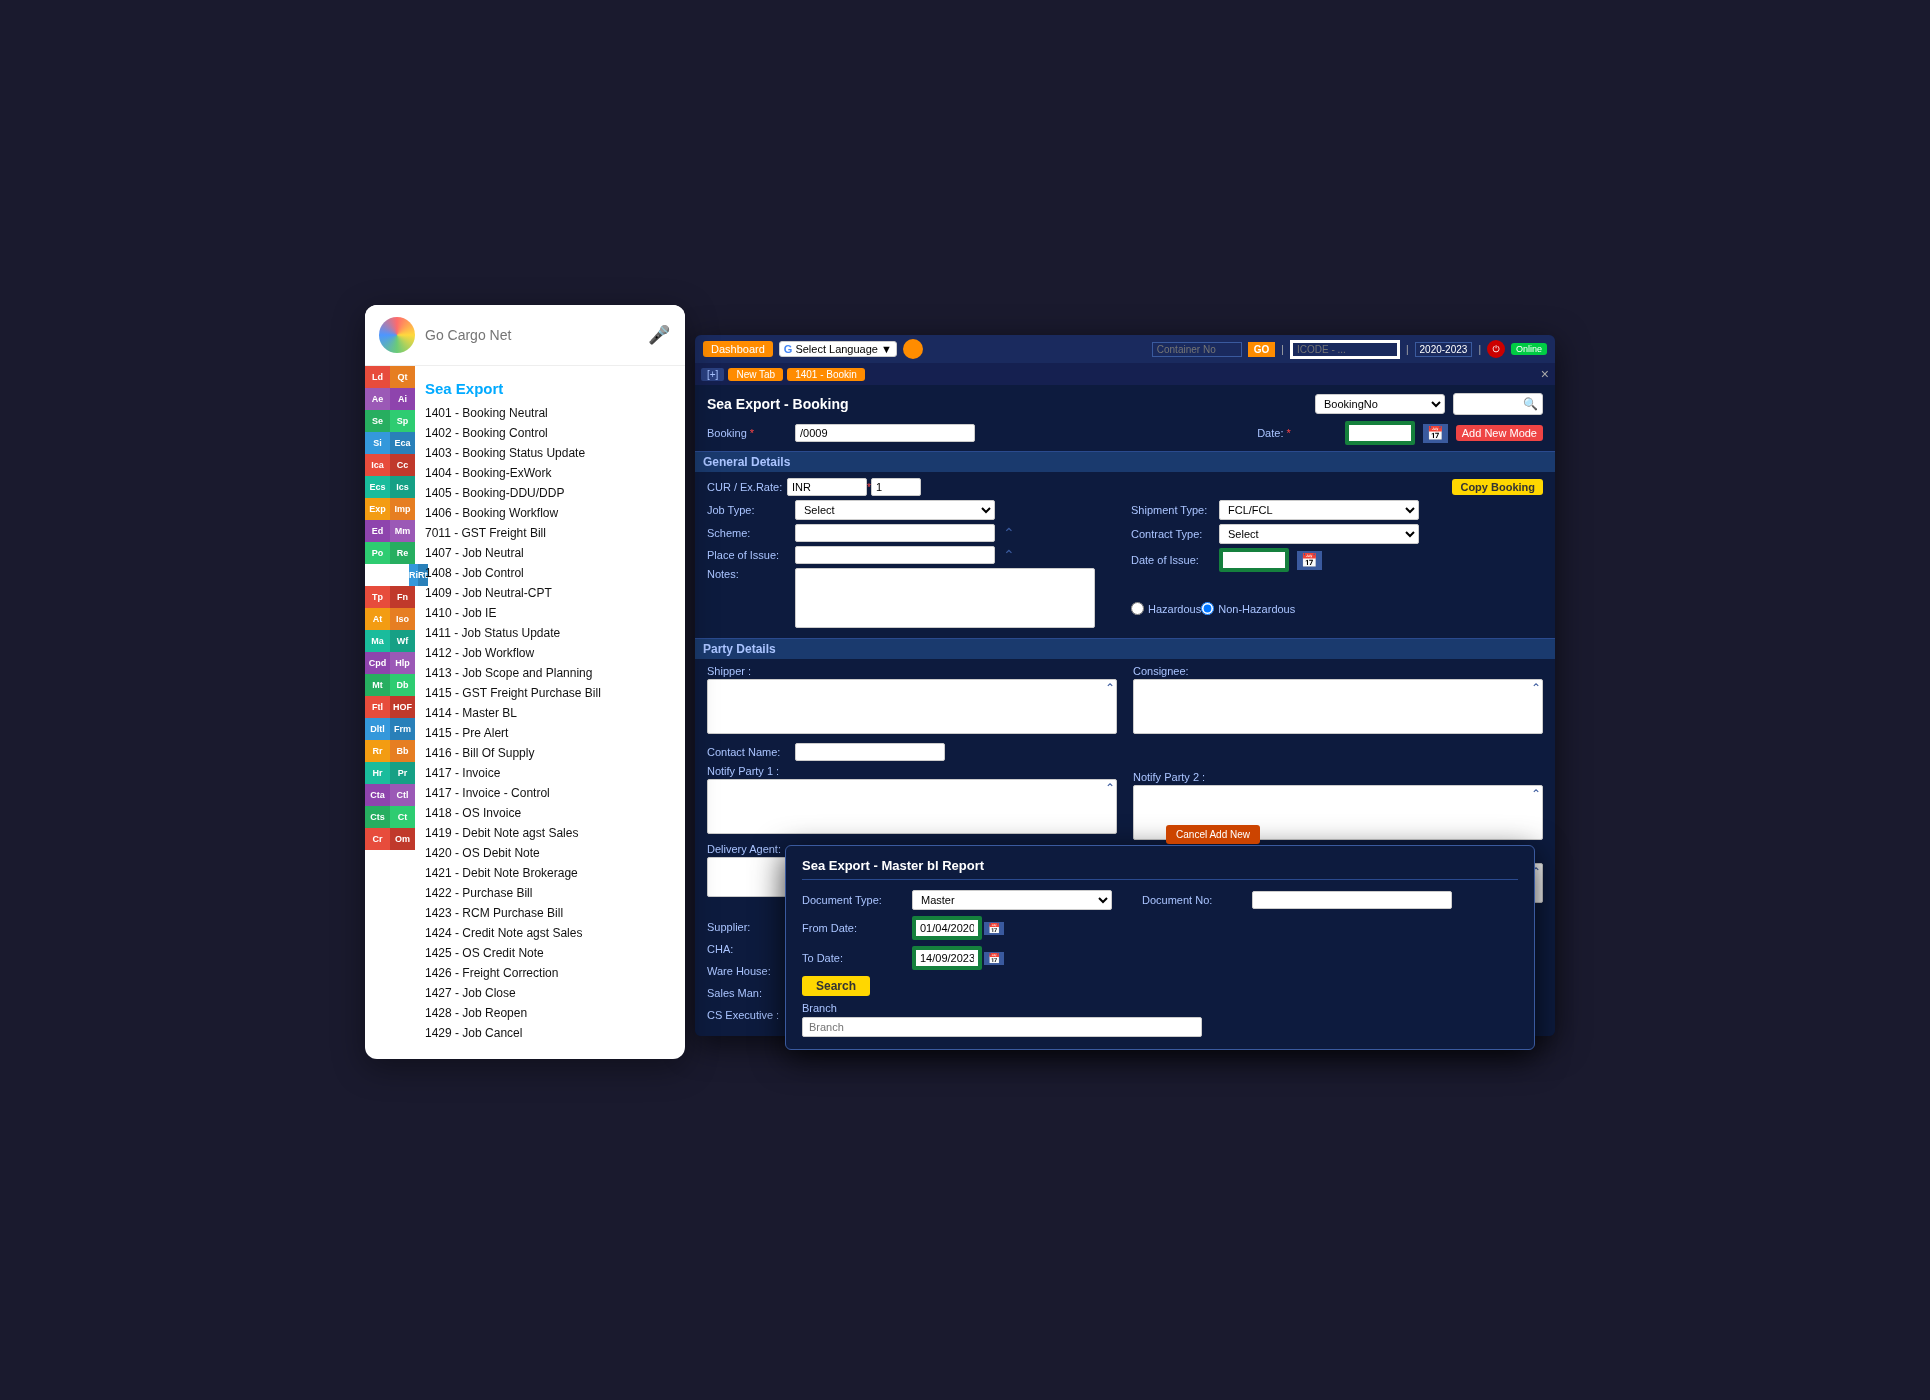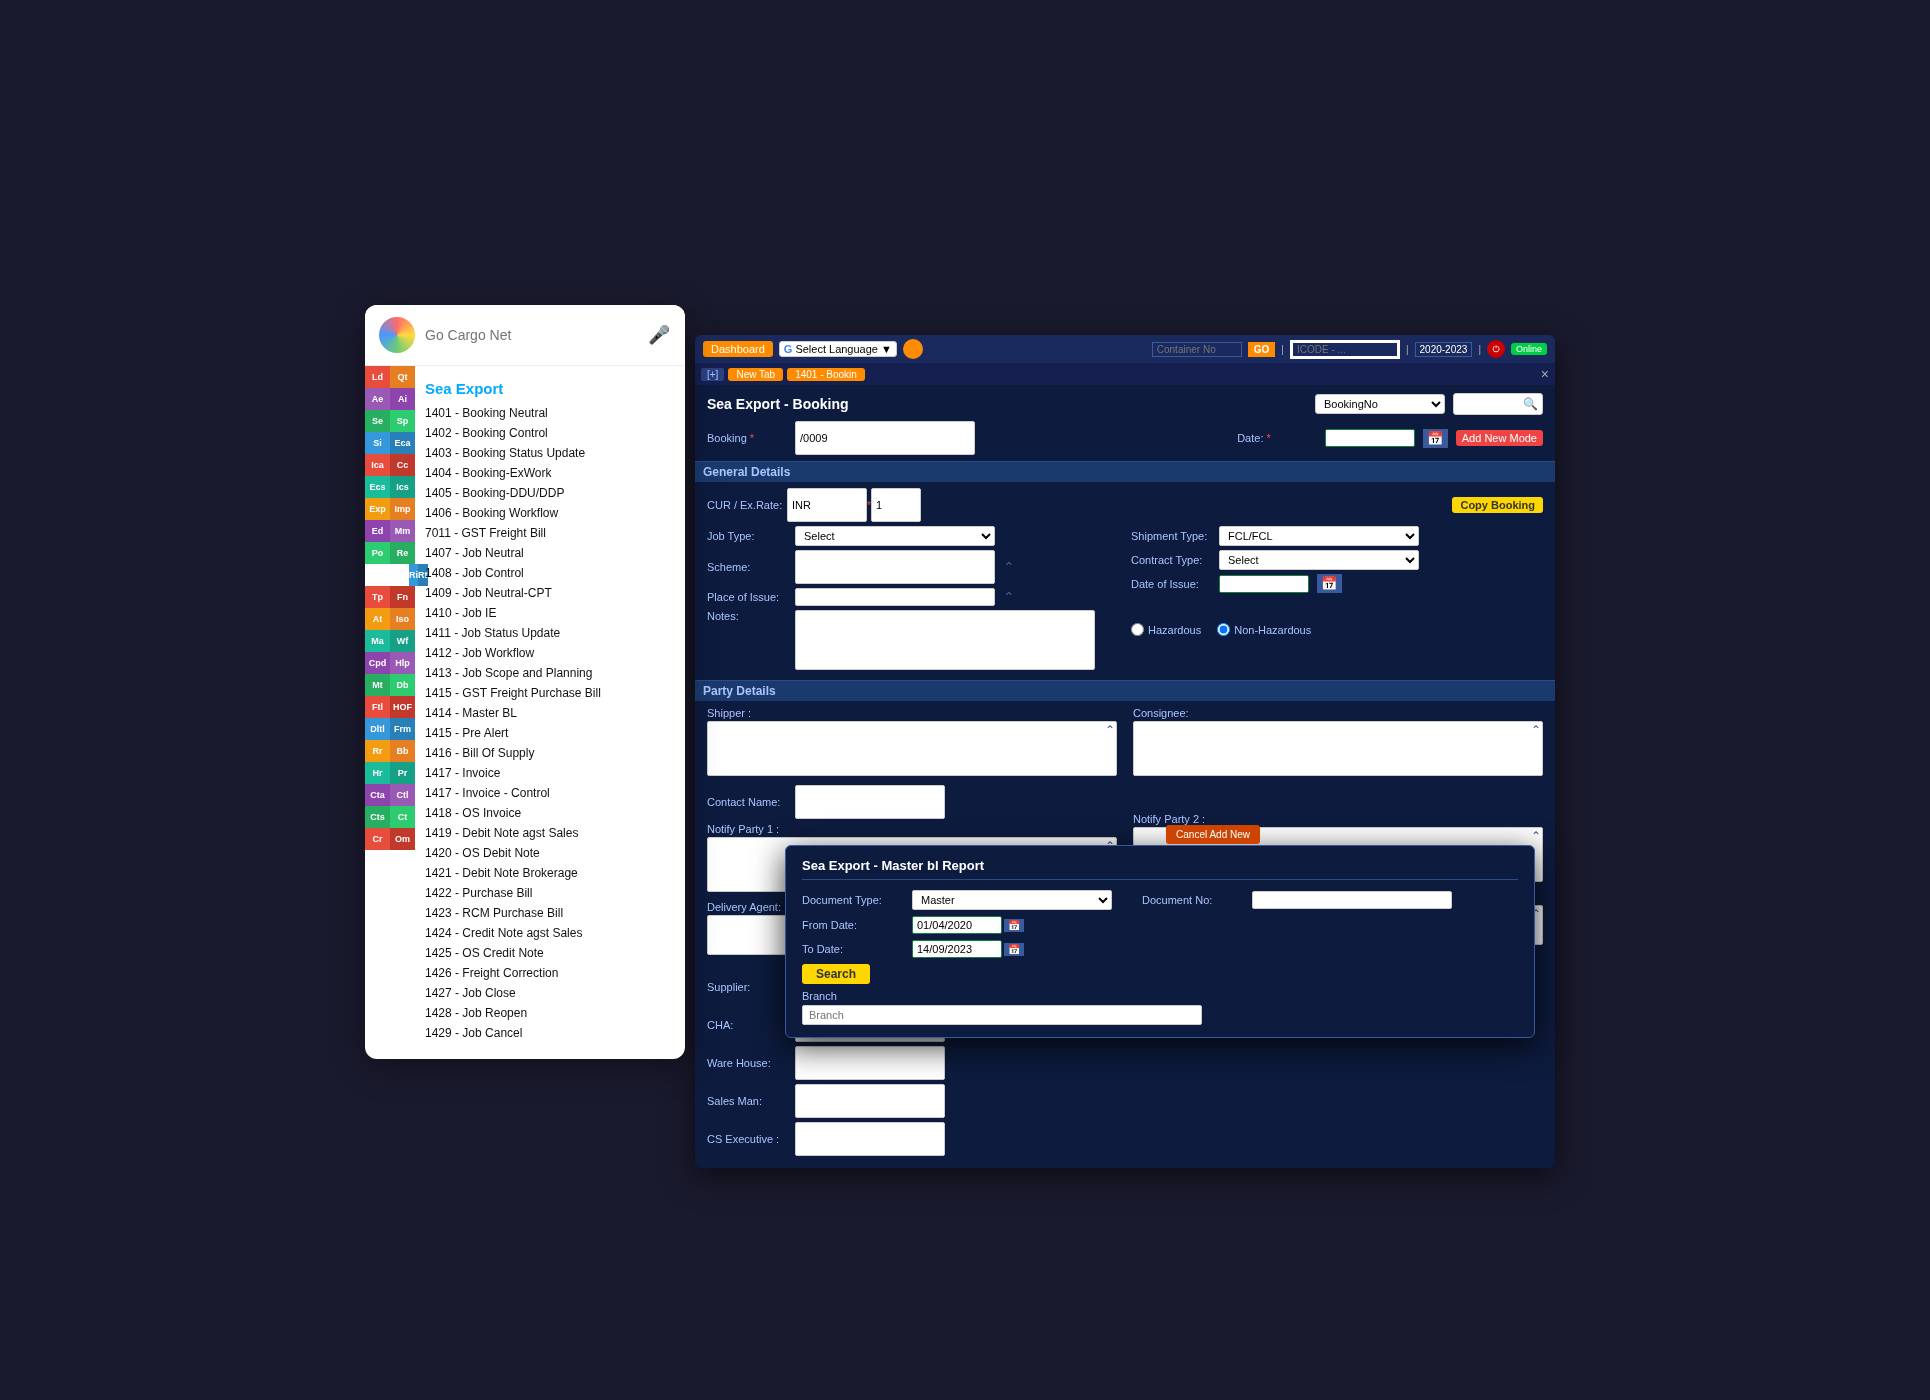--- a/index.html
+++ b/index.html
@@ -310,21 +310,21 @@
 
     .form-label.required::after {
       content: ' *';
       color: #ff4444;
     }
 
     .form-input {
       background: white;
       border: 1px solid #ccc;
       border-radius: 2px;
-      padding: 10px 4px;
+      padding: 2px 4px;
       font-size: 11px;
     }
 
     .form-input-wide {
       width: 200px;
     }
 
     .add-new-btn {
       background: #ef4444;
       color: white;
@@ -390,21 +390,20 @@
       border-radius: 2px;
       padding: 2px 4px;
       font-size: 11px;
       width: 300px;
       height: 60px;
       resize: none;
     }
 
     .radio-row {
       display: flex;
-      gap: 16px;
       align-items: flex-end;
     }
 
     .radio-label {
       color: #aac4ff;
       font-size: 11px;
       display: flex;
       align-items: center;
       gap: 4px;
     }
@@ -541,25 +540,25 @@
       background: white;
       border: 1px solid #ccc;
       border-radius: 2px;
       padding: 2px 4px;
       font-size: 11px;
       width: 200px;
     }
 
     .date-input {
       background: white;
-      border: 1px solid #15803d;
+      border: 4px solid #15803d;
       border-radius: 2px;
       padding: 2px 4px;
       font-size: 11px;
-      width: 90px;
+      width: 70px;
     }
   </style>
 </head>
 <body>
 
 <div class="screenshot-container">
 
   <div class="sidebar">
     <div class="sidebar-search">
       <div class="sidebar-logo"></div>

